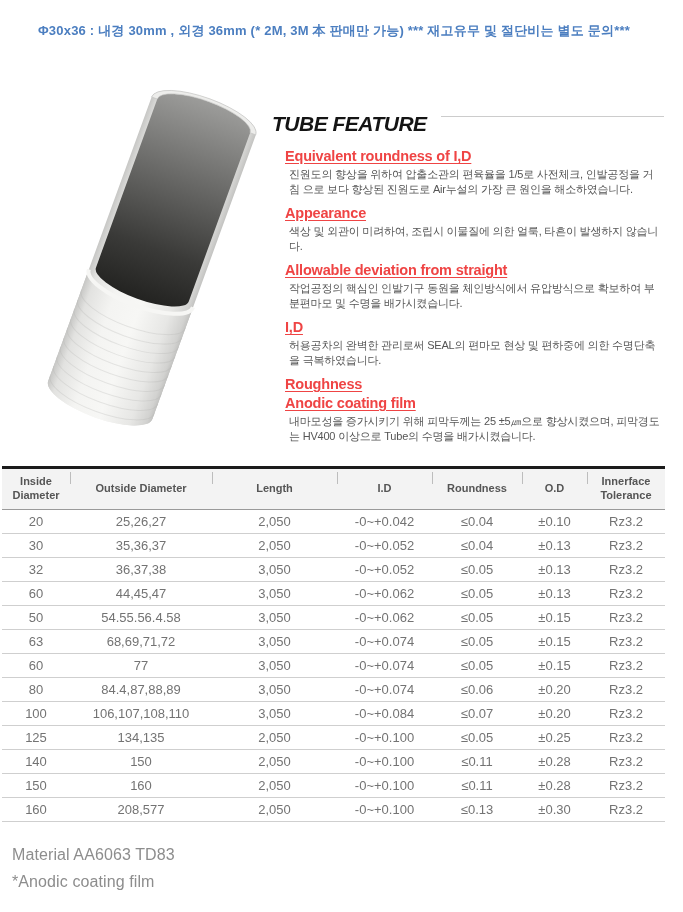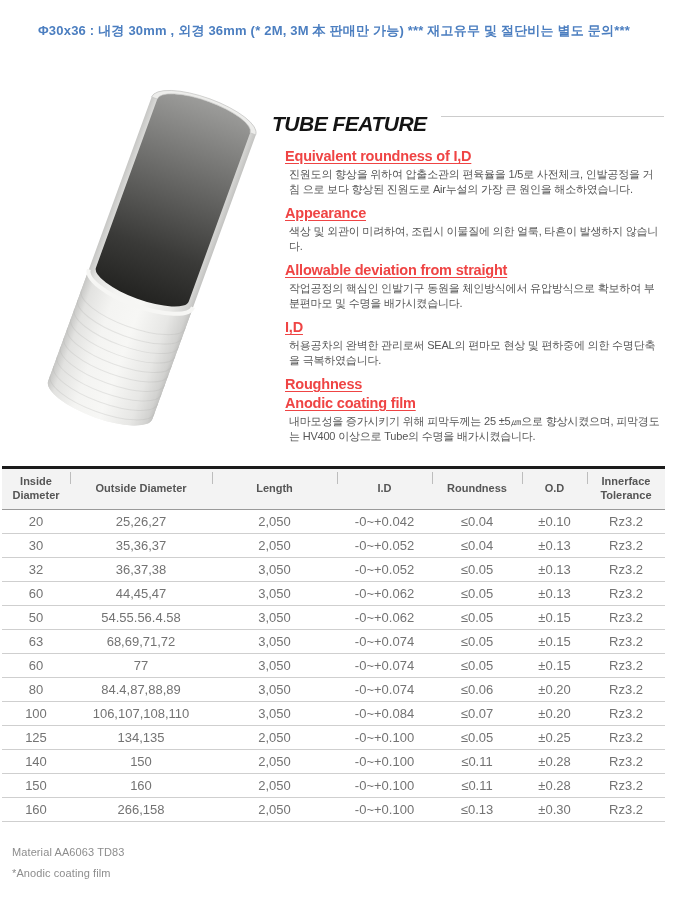--- a/index.html
+++ b/index.html
@@ -37,21 +37,21 @@
     font-size:11px;font-weight:700;color:#555;line-height:1.25;padding:6px 2px;position:relative;
   }
   .spec-table thead th:not(:first-child)::before{
     content:"";position:absolute;left:0;top:3px;height:12px;width:1px;background:#bdbdbd;
   }
   .spec-table td{
     text-align:center;font-size:13px;color:#737373;height:23px;
     border-bottom:1px solid #cfcfcf;padding:0 2px;white-space:nowrap;
   }
   
-  .footer{position:absolute;left:12px;top:846px;font-size:11px;color:#8d8d8d;}
+  .footer{position:absolute;left:12px;top:846px;font-size:16px;color:#8d8d8d;}
   .footer div{margin-bottom:9px;letter-spacing:0.1px;}
 </style>
 </head>
 <body>
 
 <div class="page">
 
   <div class="top-note">Φ30x36 : 내경 30mm , 외경 36mm (* 2M, 3M 本 판매만 가능) *** 재고유무 및 절단비는 별도 문의***</div>
 
   <div class="tube-wrap">
@@ -257,21 +257,21 @@
           <td>150</td>
           <td>160</td>
           <td>2,050</td>
           <td>-0~+0.100</td>
           <td>≤0.11</td>
           <td>±0.28</td>
           <td>Rz3.2</td>
         </tr>
         <tr>
           <td>160</td>
-          <td>266,158</td>
+          <td>208,577</td>
           <td>2,050</td>
           <td>-0~+0.100</td>
           <td>≤0.13</td>
           <td>±0.30</td>
           <td>Rz3.2</td>
         </tr>
       </tbody>
   </table>
 
   <div class="footer">

